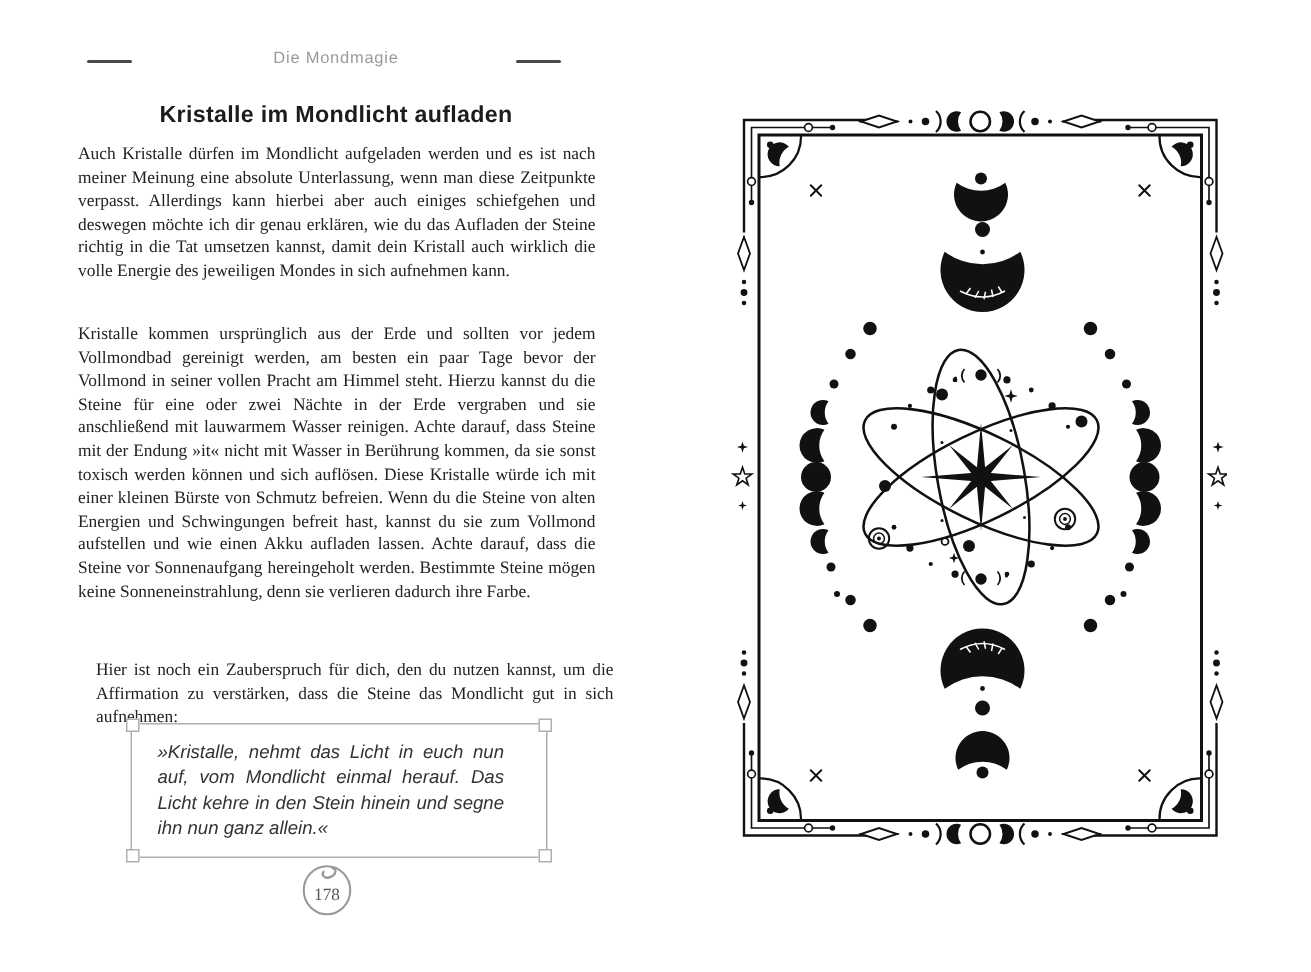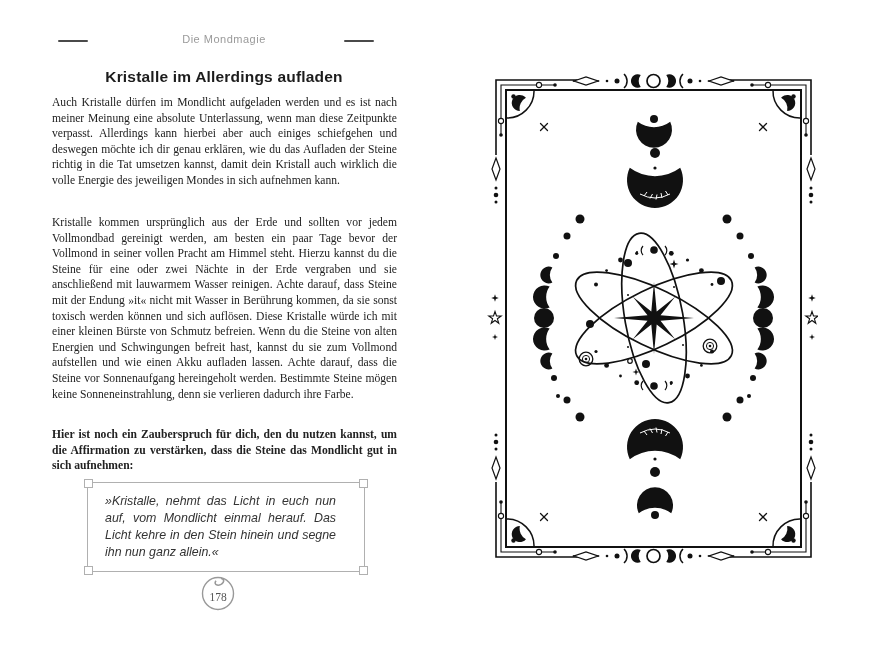--- a/index.html
+++ b/index.html
@@ -30,25 +30,25 @@
 </style>
 </head>
 <body>
 
 <div class="spread">
 
   <div class="abs dash dash-left"></div>
   <div class="abs running-header">Die Mondmagie</div>
   <div class="abs dash dash-right"></div>
 
-  <h1 class="abs chapter-title" style="margin:0;">Kristalle im Allerdings aufladen</h1>
+  <h1 class="abs chapter-title" style="margin:0;">Kristalle im Mondlicht aufladen</h1>
 
   <p class="abs body-par p1" style="margin:0;">Auch Kristalle dürfen im Mondlicht aufgeladen werden und es ist nach meiner Meinung eine absolute Unterlassung, wenn man diese Zeitpunkte verpasst. Allerdings kann hierbei aber auch einiges schiefgehen und deswegen möchte ich dir genau erklären, wie du das Aufladen der Steine richtig in die Tat umsetzen kannst, damit dein Kristall auch wirklich die volle Energie des jeweiligen Mondes in sich aufnehmen kann.</p>
   <p class="abs body-par p2" style="margin:0;">Kristalle kommen ursprünglich aus der Erde und sollten vor jedem Vollmondbad gereinigt werden, am besten ein paar Tage bevor der Vollmond in seiner vollen Pracht am Himmel steht. Hierzu kannst du die Steine für eine oder zwei Nächte in der Erde vergraben und sie anschließend mit lauwarmem Wasser reinigen. Achte darauf, dass Steine mit der Endung »it« nicht mit Wasser in Berührung kommen, da sie sonst toxisch werden können und sich auflösen. Diese Kristalle würde ich mit einer kleinen Bürste von Schmutz befreien. Wenn du die Steine von alten Energien und Schwingungen befreit hast, kannst du sie zum Vollmond aufstellen und wie einen Akku aufladen lassen. Achte darauf, dass die Steine vor Sonnenaufgang hereingeholt werden. Bestimmte Steine mögen keine Sonneneinstrahlung, denn sie verlieren dadurch ihre Farbe.</p>
-  <p class="abs body-par p3" style="margin:0;font-weight:bold;">Hier ist noch ein Zauberspruch für dich, den du nutzen kannst, um die Affirmation zu verstärken, dass die Steine das Mondlicht gut in sich aufnehmen:</p>
+  <p class="abs body-par p3" style="margin:12px;">Hier ist noch ein Zauberspruch für dich, den du nutzen kannst, um die Affirmation zu verstärken, dass die Steine das Mondlicht gut in sich aufnehmen:</p>
 
   <div class="abs quote-box">
     <span class="qsq qsq-tl"></span>
     <span class="qsq qsq-tr"></span>
     <span class="qsq qsq-bl"></span>
     <span class="qsq qsq-br"></span>
     <span>»Kristalle, nehmt das Licht in euch nun auf, vom Mondlicht einmal herauf. Das Licht kehre in den Stein hinein und segne ihn nun ganz allein.«</span>
   </div>
 
   <div class="abs pagenum-wrap">

